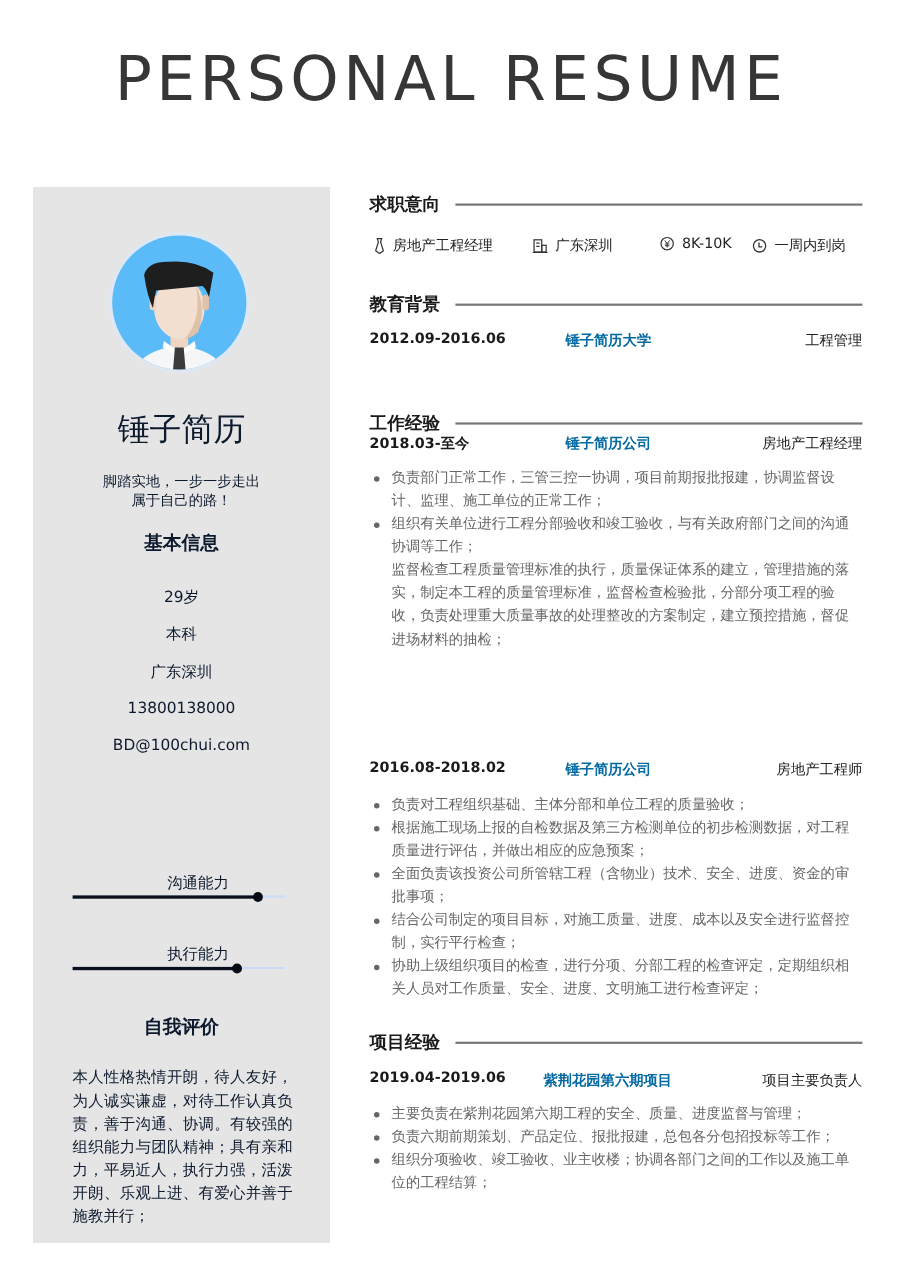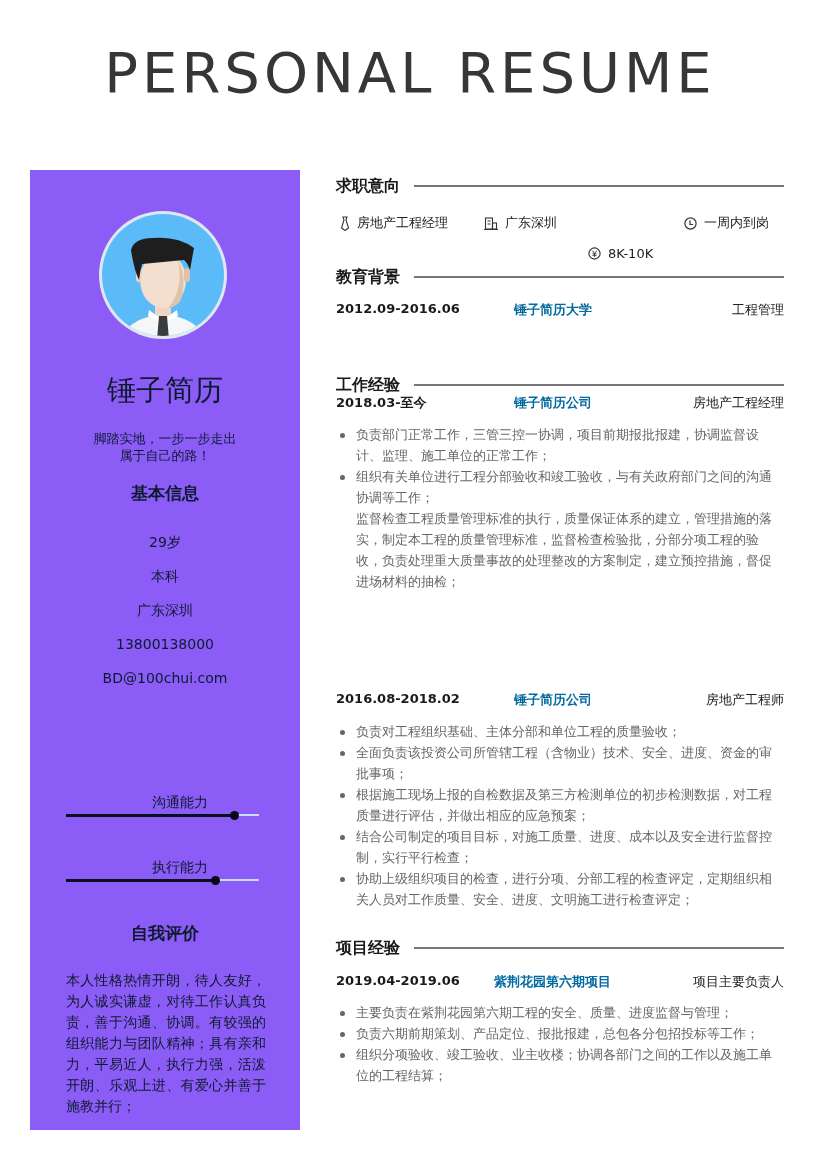--- a/index.html
+++ b/index.html
@@ -7,21 +7,21 @@
     width: 820px; height: 1160px; background: #ffffff; position: relative; overflow: hidden;
     font-family: "DejaVu Sans", "Liberation Sans", sans-serif; color: #333;
   }
   .title {
     position: absolute; left: 0; top: 38px; width: 820px; text-align: center;
     font-family: "DejaVu Sans", sans-serif; font-size: 56px; letter-spacing: 4px;
     color: #363636; font-weight: normal; line-height: 70px;
   }
   .sidebar {
     position: absolute; left: 30px; top: 170px; width: 270px; height: 960px;
-    background: #8b5cf6; color: #0d1a2e;
+    background: #e5e5e5; color: #0d1a2e;
   }
   .avatar {
     position: absolute; left: 68px; top: 40px; width: 130px; height: 130px;
   }
   .name {
     position: absolute; left: 0; top: 200px; width: 270px; text-align: center;
     font-size: 29px; color: #0d1a2e; line-height: 40px;
   }
   .motto {
     position: absolute; left: 60px; top: 260px; width: 150px; text-align: center;
@@ -149,21 +149,21 @@
     <div class="intent-item" style="left:148px;">
       <svg width="14" height="14" viewBox="0 0 14 14">
           <rect x="1.5" y="2" width="7" height="11" fill="none" stroke="#333" stroke-width="1.1"></rect>
           <rect x="8.5" y="7" width="4" height="6" fill="none" stroke="#333" stroke-width="1.1"></rect>
           <line x1="3.5" y1="5" x2="6.5" y2="5" stroke="#333"></line>
           <line x1="3.5" y1="8" x2="6.5" y2="8" stroke="#333"></line>
           <line x1="0" y1="13.5" x2="14" y2="13.5" stroke="#333"></line>
         </svg>
       <span>广东深圳</span>
     </div>
-    <div class="intent-item" style="left:252px;margin-top:32px;">
+    <div class="intent-item" style="left:264px;">
       <svg width="13" height="13" viewBox="0 0 13 13">
           <circle cx="6.5" cy="6.5" r="5.6" fill="none" stroke="#333" stroke-width="1.1"></circle>
           <path d="M4.3 3.6 L6.5 6.5 L8.7 3.6 M6.5 6.5 L6.5 10 M4.5 6.8 L8.5 6.8 M4.5 8.4 L8.5 8.4" fill="none" stroke="#333" stroke-width="0.9"></path>
         </svg>
       <span>8K-10K</span>
     </div>
     <div class="intent-item" style="left:348px;">
       <svg width="13" height="13" viewBox="0 0 13 13">
           <circle cx="6.5" cy="6.5" r="5.6" fill="none" stroke="#333" stroke-width="1.2"></circle>
           <path d="M6 3.5 L6 7.5 L9 7.5" fill="none" stroke="#333" stroke-width="1.2"></path>
@@ -197,22 +197,22 @@
     <li>监督检查工程质量管理标准的执行，质量保证体系的建立，管理措施的落实，制定本工程的质量管理标准，监督检查检验批，分部分项工程的验收，负责处理重大质量事故的处理整改的方案制定，建立预控措施，督促进场材料的抽检；</li>
   </ul>
 
   <div class="entry-row" style="top:521px;">
     <span class="date">2016.08-2018.02</span>
     <span class="org">锤子简历公司</span>
     <span class="role">房地产工程师</span>
   </div>
   <ul class="bullets" style="top:551px;">
     <li class="dot">负责对工程组织基础、主体分部和单位工程的质量验收；</li>
+    <li class="dot">根据施工现场上报的自检数据及第三方检测单位的初步检测数据，对工程质量进行评估，并做出相应的应急预案；</li>
     <li class="dot">全面负责该投资公司所管辖工程（含物业）技术、安全、进度、资金的审批事项；</li>
-    <li class="dot">根据施工现场上报的自检数据及第三方检测单位的初步检测数据，对工程质量进行评估，并做出相应的应急预案；</li>
     <li class="dot">结合公司制定的项目目标，对施工质量、进度、成本以及安全进行监督控制，实行平行检查；</li>
     <li class="dot">协助上级组织项目的检查，进行分项、分部工程的检查评定，定期组织相关人员对工作质量、安全、进度、文明施工进行检查评定；</li>
   </ul>
 
   <div class="section-head" style="top:764px;">
     <span class="label">项目经验</span>
     <span class="rule"></span>
   </div>
   <div class="entry-row" style="top:803px;">
     <span class="date">2019.04-2019.06</span>

